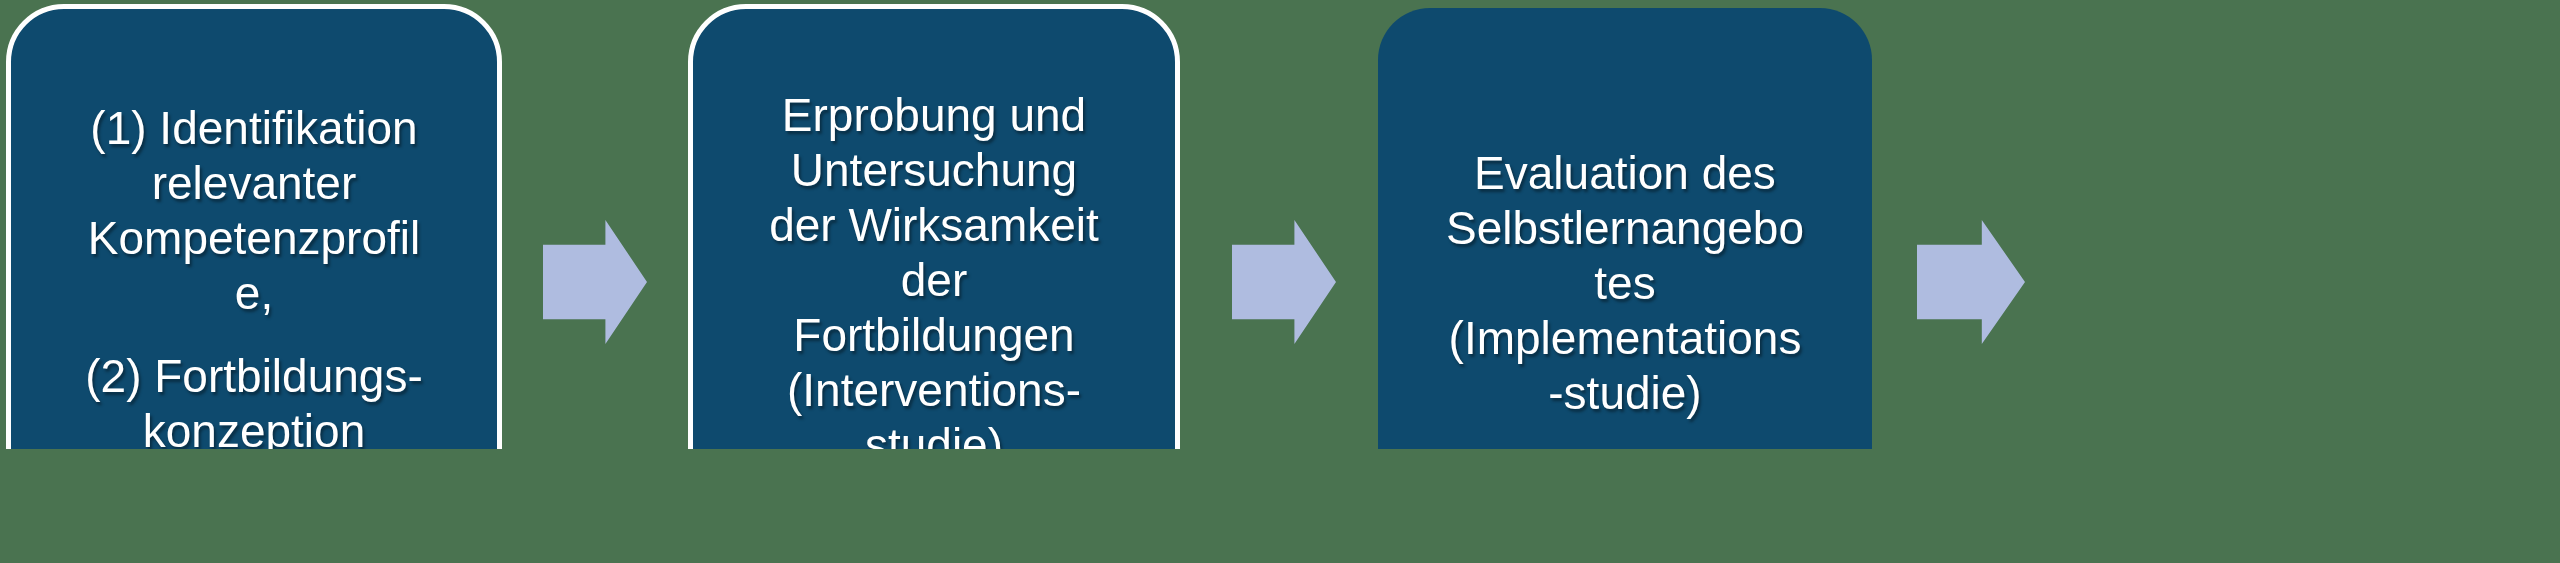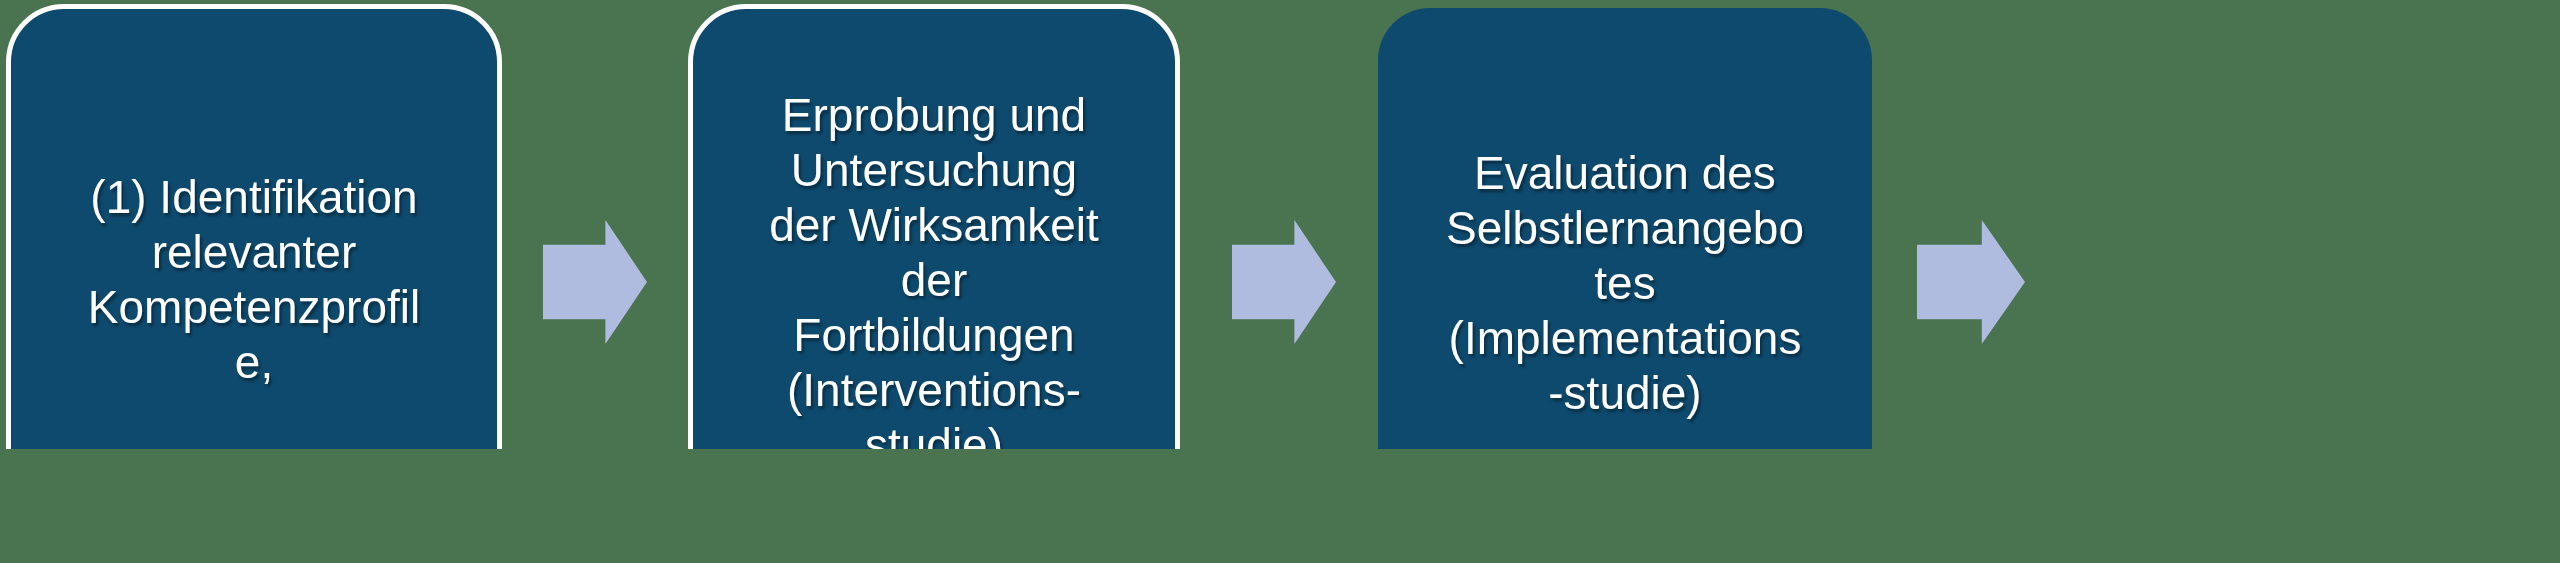--- a/index.html
+++ b/index.html
@@ -57,20 +57,22 @@
 </head>
 <body>
 
 <div class="canvas">
 
   <div class="step-box box-1">
     <span class="para">(1) Identifikation
 relevanter
 Kompetenzprofil
 e,</span>
+    <span class="para">(2) Fortbildungs-
+konzeption</span>
   </div>
 
   <div class="arrow arrow-1"></div>
 
   <div class="step-box box-2">
     <span class="para">Erprobung und
 Untersuchung
 der Wirksamkeit
 der
 Fortbildungen

